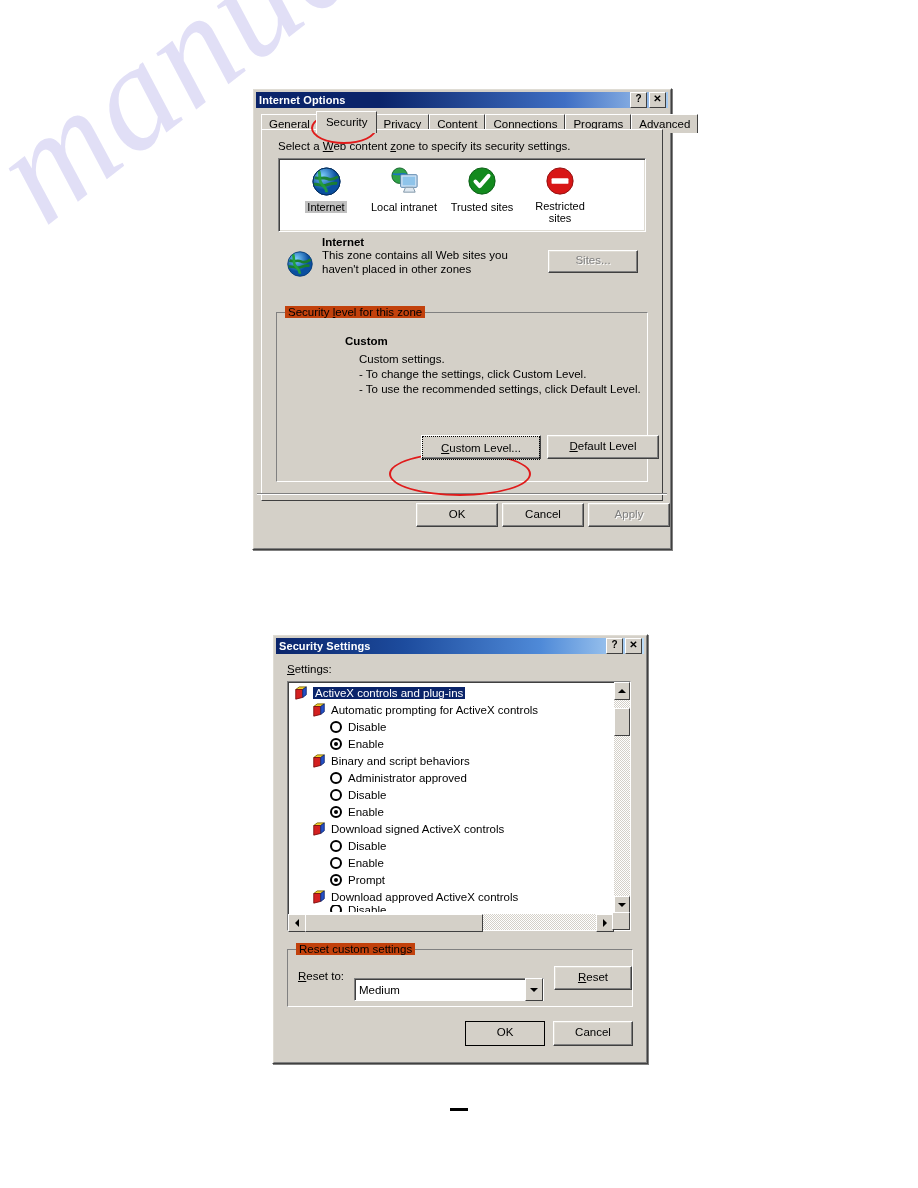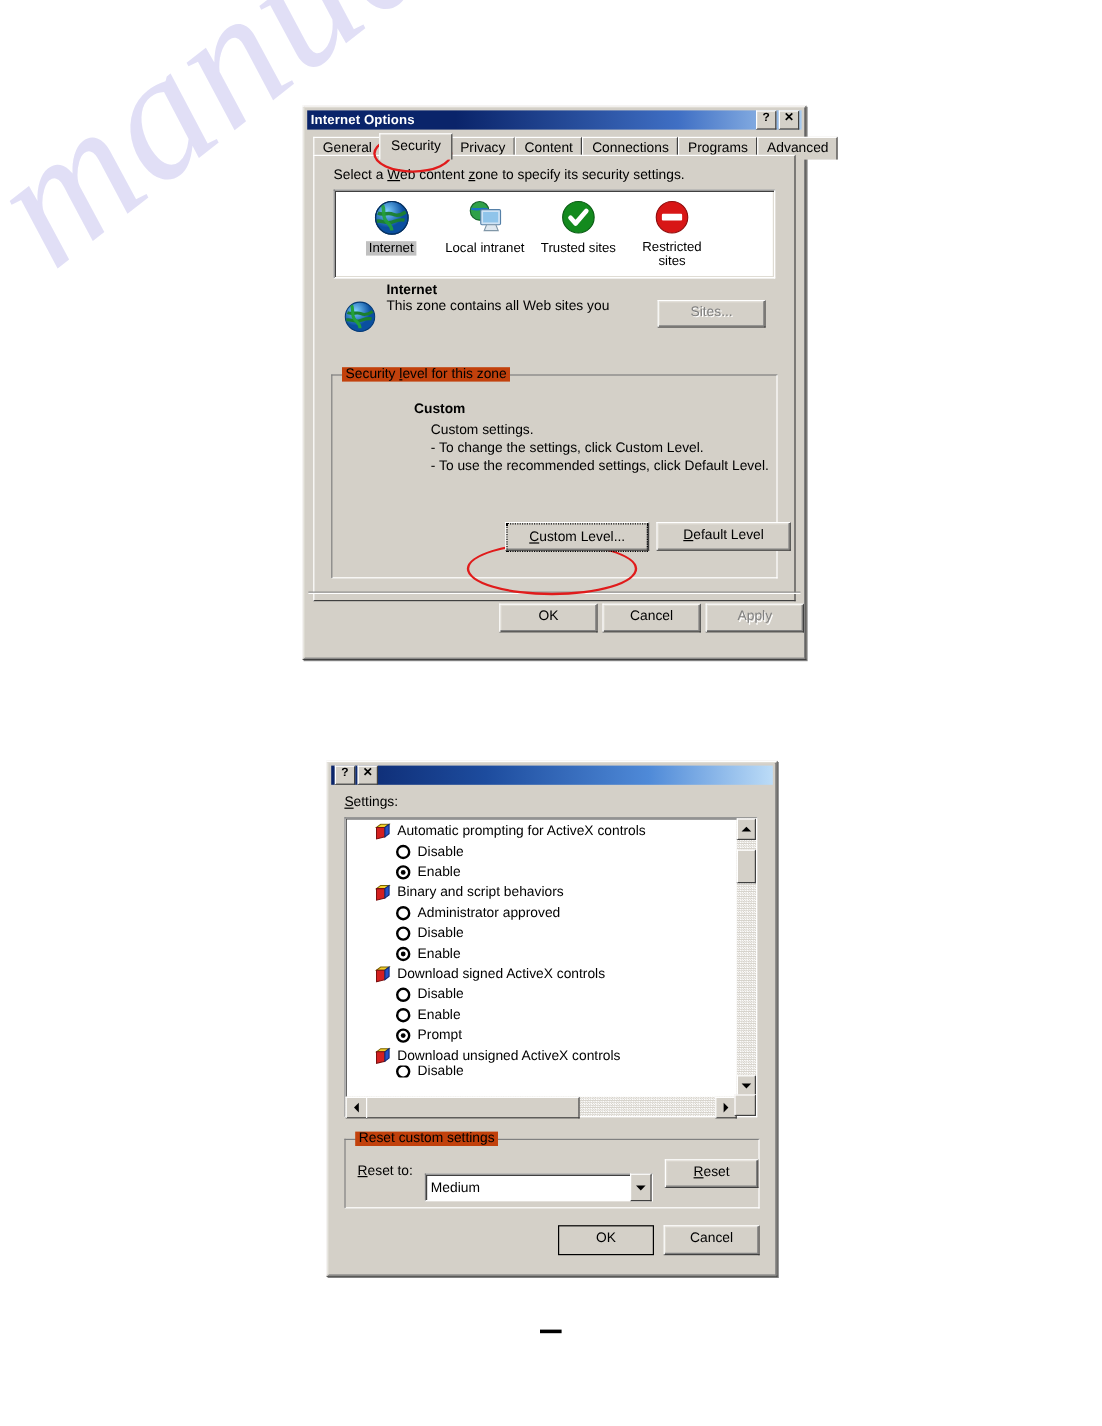--- a/index.html
+++ b/index.html
@@ -226,20 +226,21 @@
                   <stop offset="100%" stop-color="#0a4fa0"></stop>
                 </radialGradient>
               </defs>
             <circle cx="16" cy="16" r="14" fill="url(#g2)" stroke="#053a75"></circle>
             <path d="M4 12c5 2 9-1 13 1s8 0 11-2M3 19c4-1 8 2 12 1s7-3 12-2" stroke="#1a7f2e" stroke-width="3" fill="none"></path>
             <path d="M8 5c2 4 0 8 2 12s6 5 6 10" stroke="#22a03a" stroke-width="3" fill="none"></path>
           </svg>
         </div>
         <div class="big" style="margin-left:44px;">Internet</div>
         <div class="small" style="margin-left:44px;">This zone contains all Web sites you</div>
+        <div class="small" style="margin-left:44px;">haven't placed in other zones</div>
         <div class="btn disabled" style="position:absolute;right:8px;top:14px;width:88px;height:21px;line-height:19px;">
           <span>Sites...</span>
         </div>
       </div>
 
       <div class="group" style="left:14px;right:14px;top:182px;height:168px;">
         <div class="glabel">
           Security <u>l</u>evel for this zone
         </div>
         <div class="gcontent">
@@ -277,33 +278,44 @@
   </div>
 </div>
 
 <div class="ellipse" style="left:311px;top:112px;width:62px;height:28px;"></div>
 <div class="ellipse" style="left:389px;top:452px;width:138px;height:40px;"></div>
 
 <div class="dlg" id="dlg2" style="left:272px;top:634px;width:374px;height:428px;">
   <div class="dlg-inner">
 
     <div class="titlebar t2">
+      <div class="title-text">Security Settings</div>
       <div class="tb-btns">
         <div class="tb-btn">?</div>
         <div class="tb-btn">✕</div>
       </div>
     </div>
 
     <div class="lbl" style="position:absolute;left:14px;top:28px;">
       <u>S</u>ettings:
     </div>
 
     <div class="sunken" style="position:absolute;left:14px;top:46px;width:342px;height:248px;">
       <div class="listbox" style="left:2px;top:2px;right:18px;bottom:18px;">
 
+        <div class="listrow lvl1 sel">
+          <span class="seticon">
+            <svg width="14" height="14" viewBox="0 0 16 16">
+                <path d="M2 4l4-3 8 0-4 3z" fill="#f2d12a" stroke="#7a6200"></path>
+                <path d="M2 4h8v9l-8 2z" fill="#d42020" stroke="#7a1010"></path>
+                <path d="M10 4l4-3v9l-4 3z" fill="#2450c8" stroke="#122a70"></path>
+              </svg>
+          </span>
+          <span class="txt">ActiveX controls and plug-ins</span>
+        </div>
 
         <div class="listrow lvl2">
           <span class="seticon">
             <svg width="14" height="14" viewBox="0 0 16 16">
                 <path d="M2 4l4-3 8 0-4 3z" fill="#f2d12a" stroke="#7a6200"></path>
                 <path d="M2 4h8v9l-8 2z" fill="#d42020" stroke="#7a1010"></path>
                 <path d="M10 4l4-3v9l-4 3z" fill="#2450c8" stroke="#122a70"></path>
               </svg>
           </span>
           <span class="txt">Automatic prompting for ActiveX controls</span>
@@ -372,21 +384,21 @@
         </div>
 
         <div class="listrow lvl2">
           <span class="seticon">
             <svg width="14" height="14" viewBox="0 0 16 16">
                 <path d="M2 4l4-3 8 0-4 3z" fill="#f2d12a" stroke="#7a6200"></path>
                 <path d="M2 4h8v9l-8 2z" fill="#d42020" stroke="#7a1010"></path>
                 <path d="M10 4l4-3v9l-4 3z" fill="#2450c8" stroke="#122a70"></path>
               </svg>
           </span>
-          <span class="txt">Download unsigned ActiveX controls</span>
+          <span class="txt">Download approved ActiveX controls</span>
         </div>
 
         <div class="listrow lvl3" style="height:10px;overflow:hidden;">
           <span class="radio"></span>
           <span class="txt">Disable</span>
         </div>
 
       </div>
 
       <div class="vscroll" style="top:0;bottom:16px;right:0;width:16px;">

